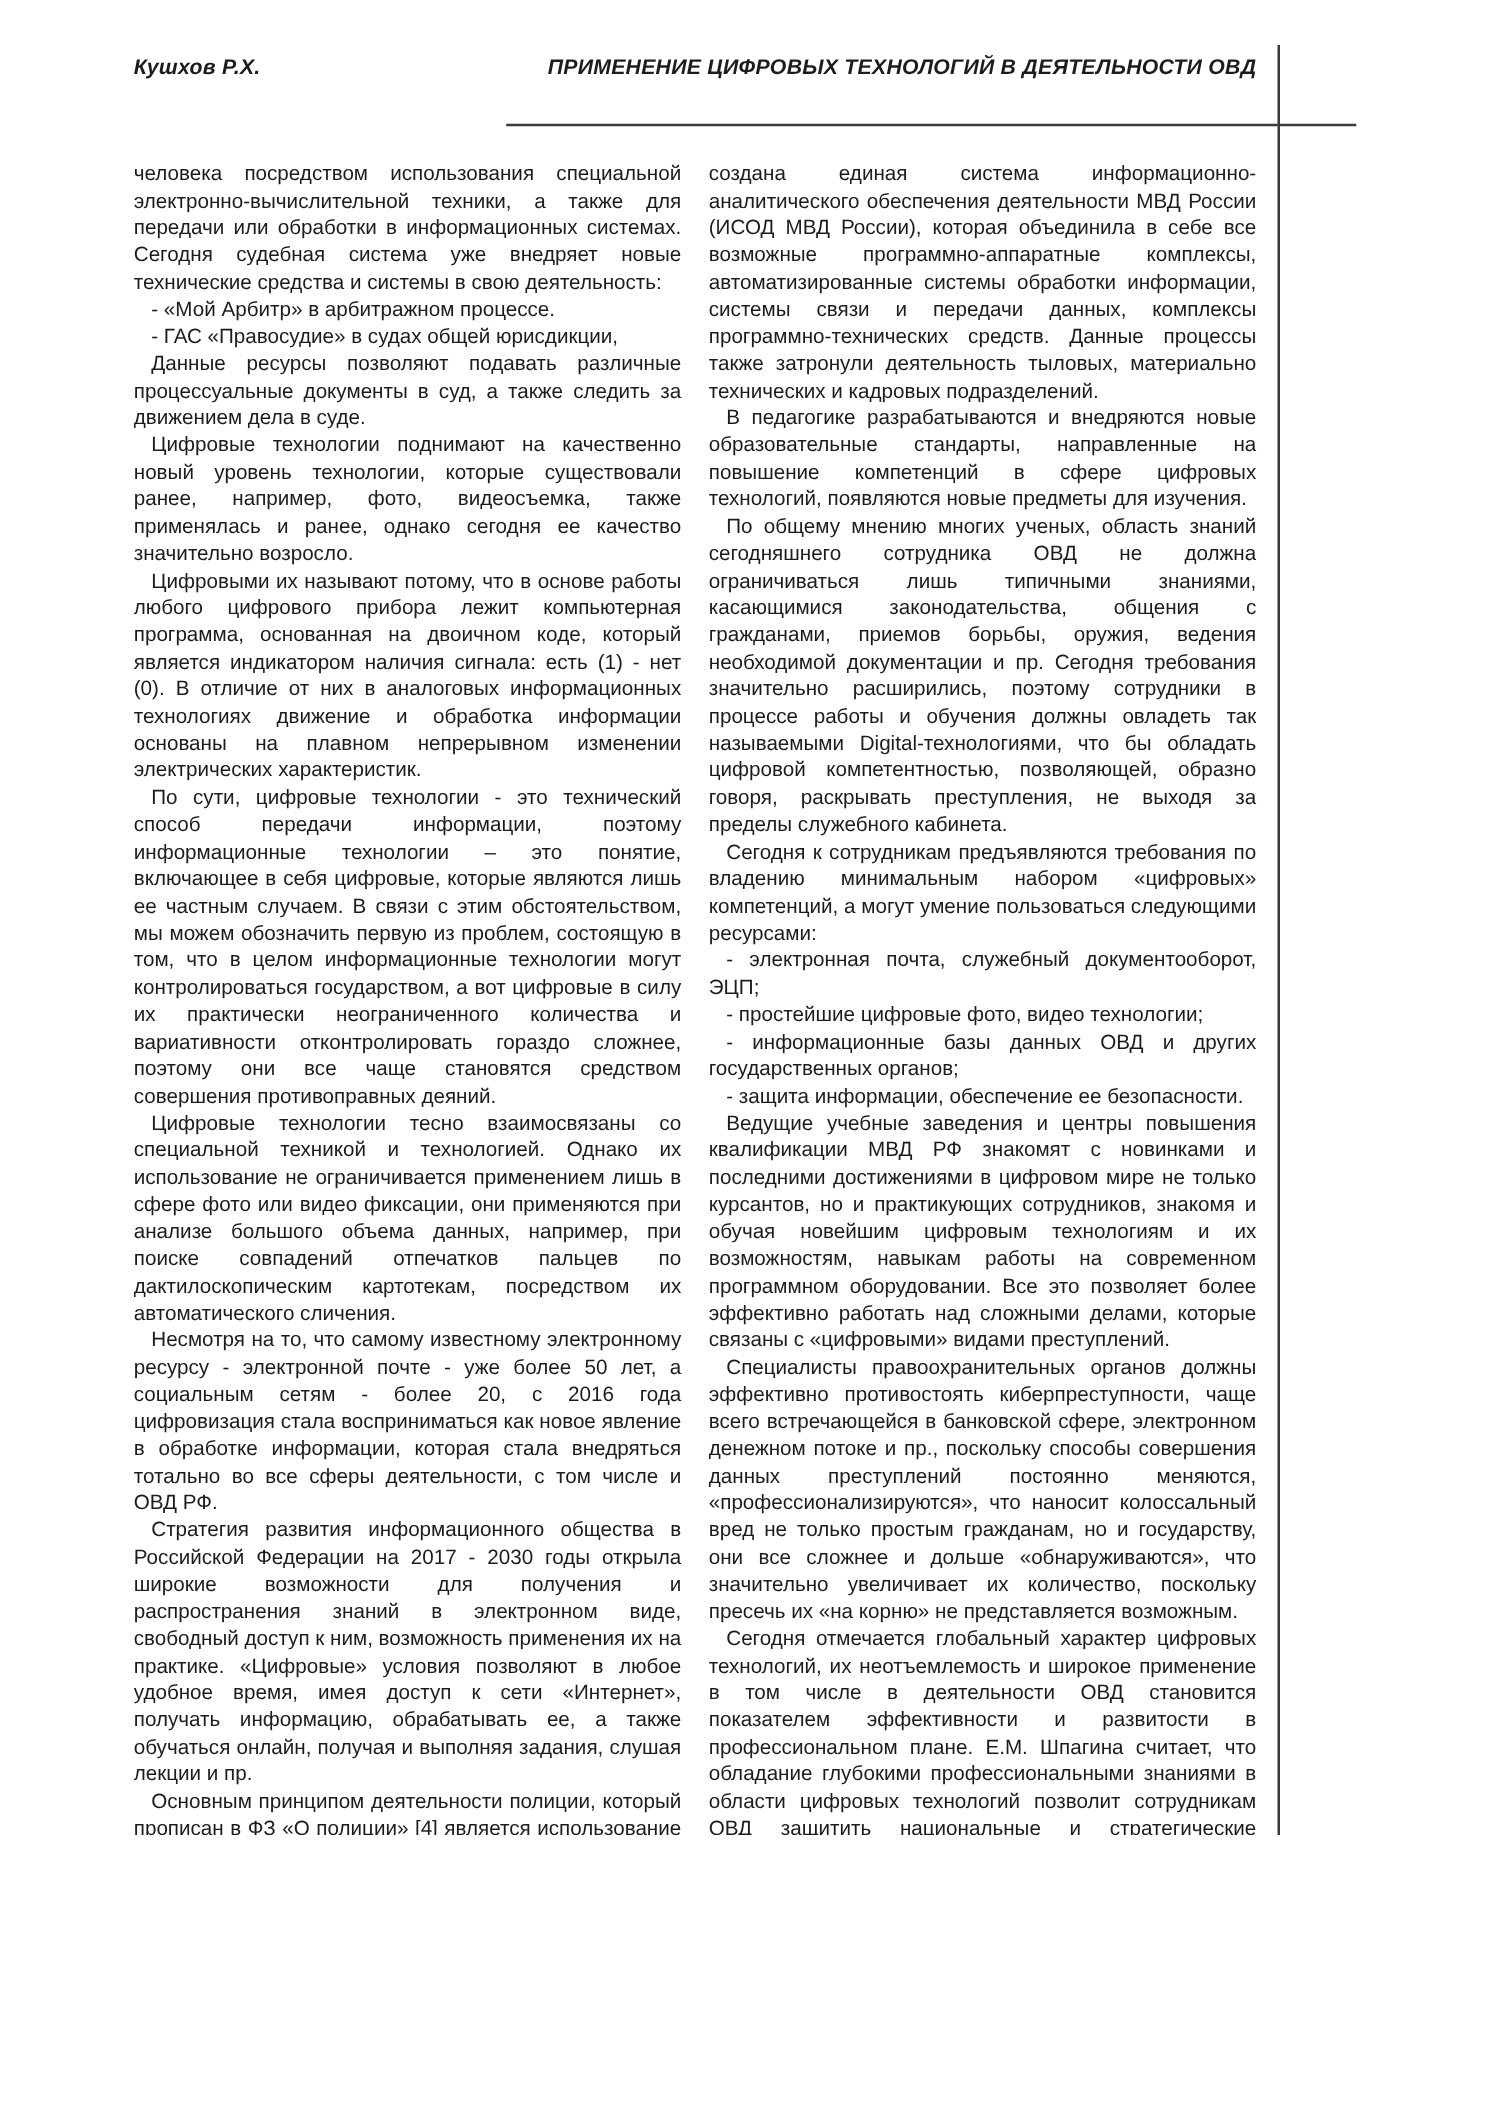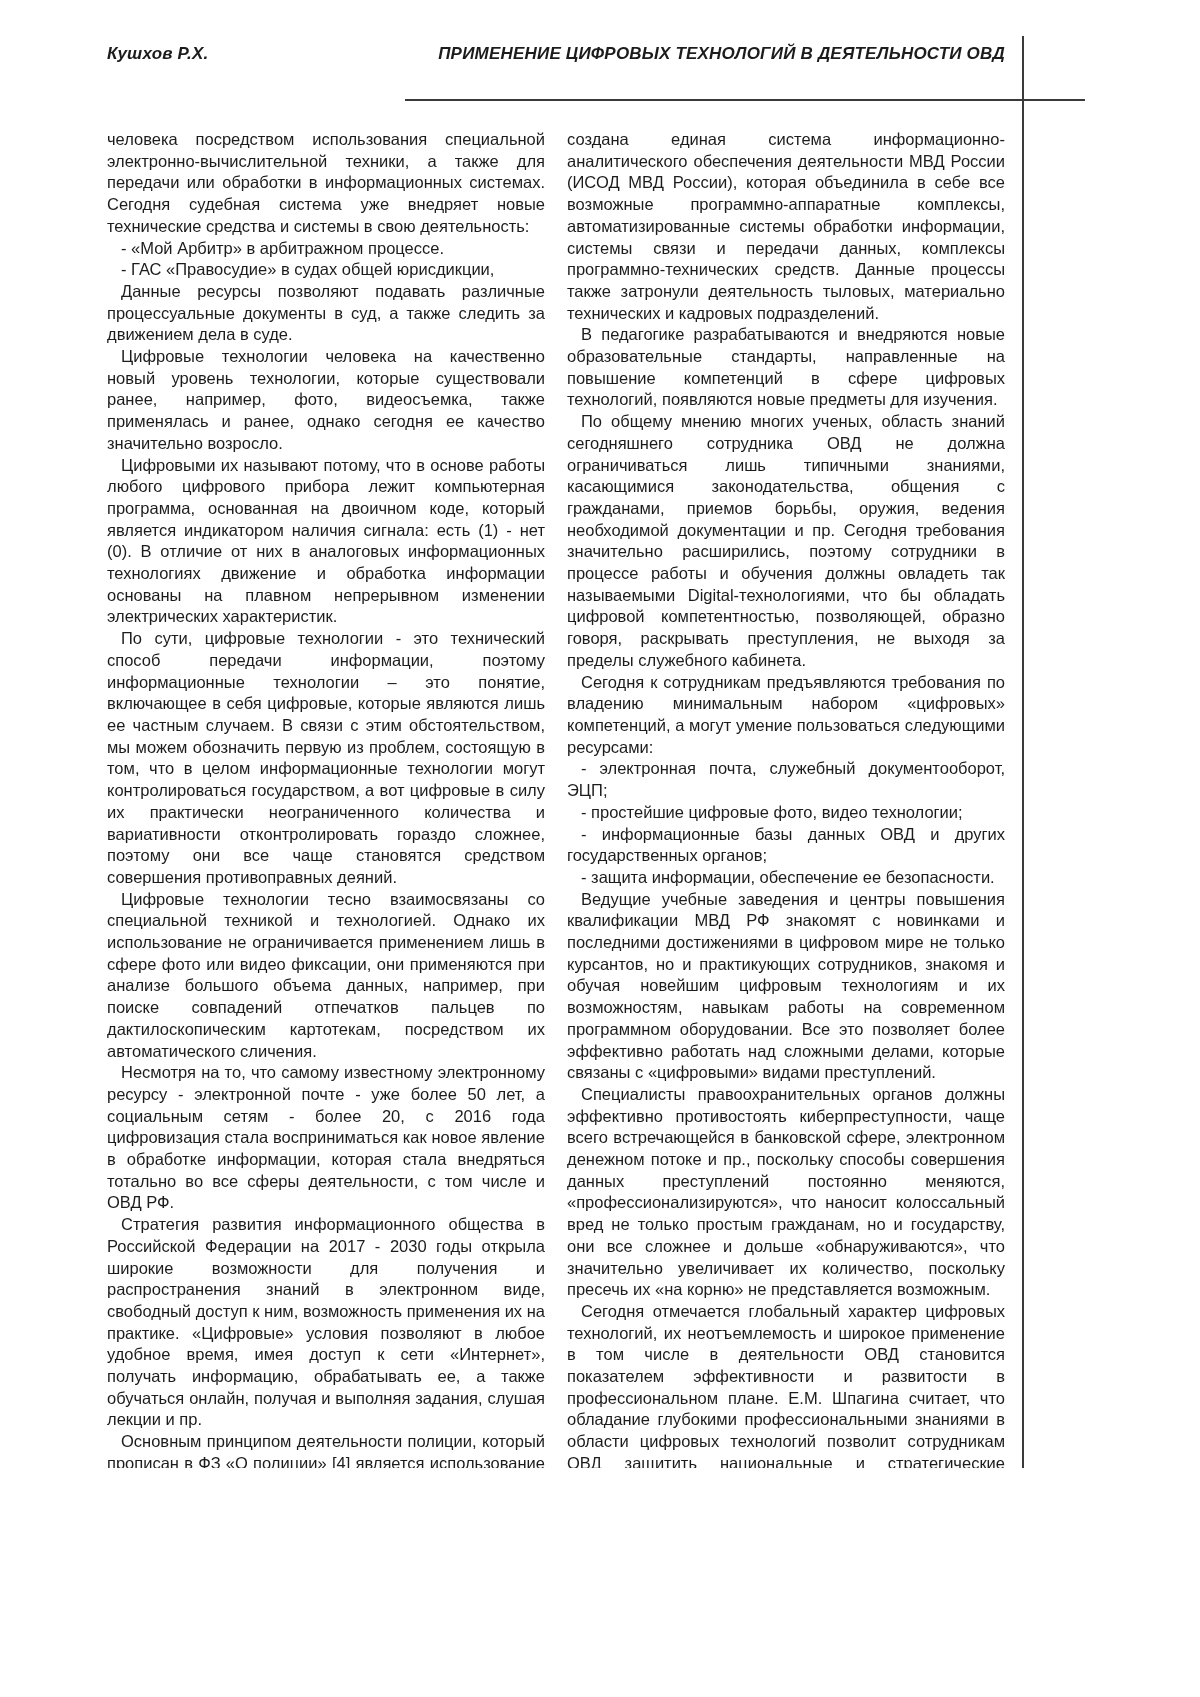--- a/index.html
+++ b/index.html
@@ -120,21 +120,21 @@
   </div>
   <div class="header-rule"></div>
   <div class="vertical-rule"></div>
 
   <div class="columns">
     <div class="col">
       <p class="cont">человека посредством использования специальной электронно-вычислительной техники, а также для передачи или обработки в информационных системах. Сегодня судебная система уже внедряет новые технические средства и системы в свою деятельность:</p>
       <p>- «Мой Арбитр» в арбитражном процессе.</p>
       <p>- ГАС «Правосудие» в судах общей юрисдикции,</p>
       <p>Данные ресурсы позволяют подавать различные процессуальные документы в суд, а также следить за движением дела в суде.</p>
-      <p>Цифровые технологии человека на качественно новый уровень технологии, которые существовали ранее, например, фото, видеосъемка, также применялась и ранее, однако сегодня ее качество значительно возросло.</p>
+      <p>Цифровые технологии поднимают на качественно новый уровень технологии, которые существовали ранее, например, фото, видеосъемка, также применялась и ранее, однако сегодня ее качество значительно возросло.</p>
       <p>Цифровыми их называют потому, что в основе работы любого цифрового прибора лежит компьютерная программа, основанная на двоичном коде, который является индикатором наличия сигнала: есть (1) - нет (0). В отличие от них в аналоговых информационных технологиях движение и обработка информации основаны на плавном непрерывном изменении электрических характеристик.</p>
       <p>По сути, цифровые технологии - это технический способ передачи информации, поэтому информационные технологии – это понятие, включающее в себя цифровые, которые являются лишь ее частным случаем. В связи с этим обстоятельством, мы можем обозначить первую из проблем, состоящую в том, что в целом информационные технологии могут контролироваться государством, а вот цифровые в силу их практически неограниченного количества и вариативности отконтролировать гораздо сложнее, поэтому они все чаще становятся средством совершения противоправных деяний.</p>
       <p>Цифровые технологии тесно взаимосвязаны со специальной техникой и технологией. Однако их использование не ограничивается применением лишь в сфере фото или видео фиксации, они применяются при анализе большого объема данных, например, при поиске совпадений отпечатков пальцев по дактилоскопическим картотекам, посредством их автоматического сличения.</p>
       <p>Несмотря на то, что самому известному электронному ресурсу - электронной почте - уже более 50 лет, а социальным сетям - более 20, с 2016 года цифровизация стала восприниматься как новое явление в обработке информации, которая стала внедряться тотально во все сферы деятельности, с том числе и ОВД РФ.</p>
       <p>Стратегия развития информационного общества в Российской Федерации на 2017 - 2030 годы открыла широкие возможности для получения и распространения знаний в электронном виде, свободный доступ к ним, возможность применения их на практике. «Цифровые» условия позволяют в любое удобное время, имея доступ к сети «Интернет», получать информацию, обрабатывать ее, а также обучаться онлайн, получая и выполняя задания, слушая лекции и пр.</p>
       <p>Основным принципом деятельности полиции, который прописан в ФЗ «О полиции» [4] является использование научно-технических достижений и современных технологий, а также информационных систем, поэтому мы можем говорить о законодательном закреплении инновационных процессов и цифровых технологий в правоохранительной сфере. Благодаря этому была</p>
     </div>
     <div class="col">
       <p class="cont">создана единая система информационно-аналитического обеспечения деятельности МВД России (ИСОД МВД России), которая объединила в себе все возможные программно-аппаратные комплексы, автоматизированные системы обработки информации, системы связи и передачи данных, комплексы программно-технических средств. Данные процессы также затронули деятельность тыловых, материально технических и кадровых подразделений.</p>
       <p>В педагогике разрабатываются и внедряются новые образовательные стандарты, направленные на повышение компетенций в сфере цифровых технологий, появляются новые предметы для изучения.</p>

